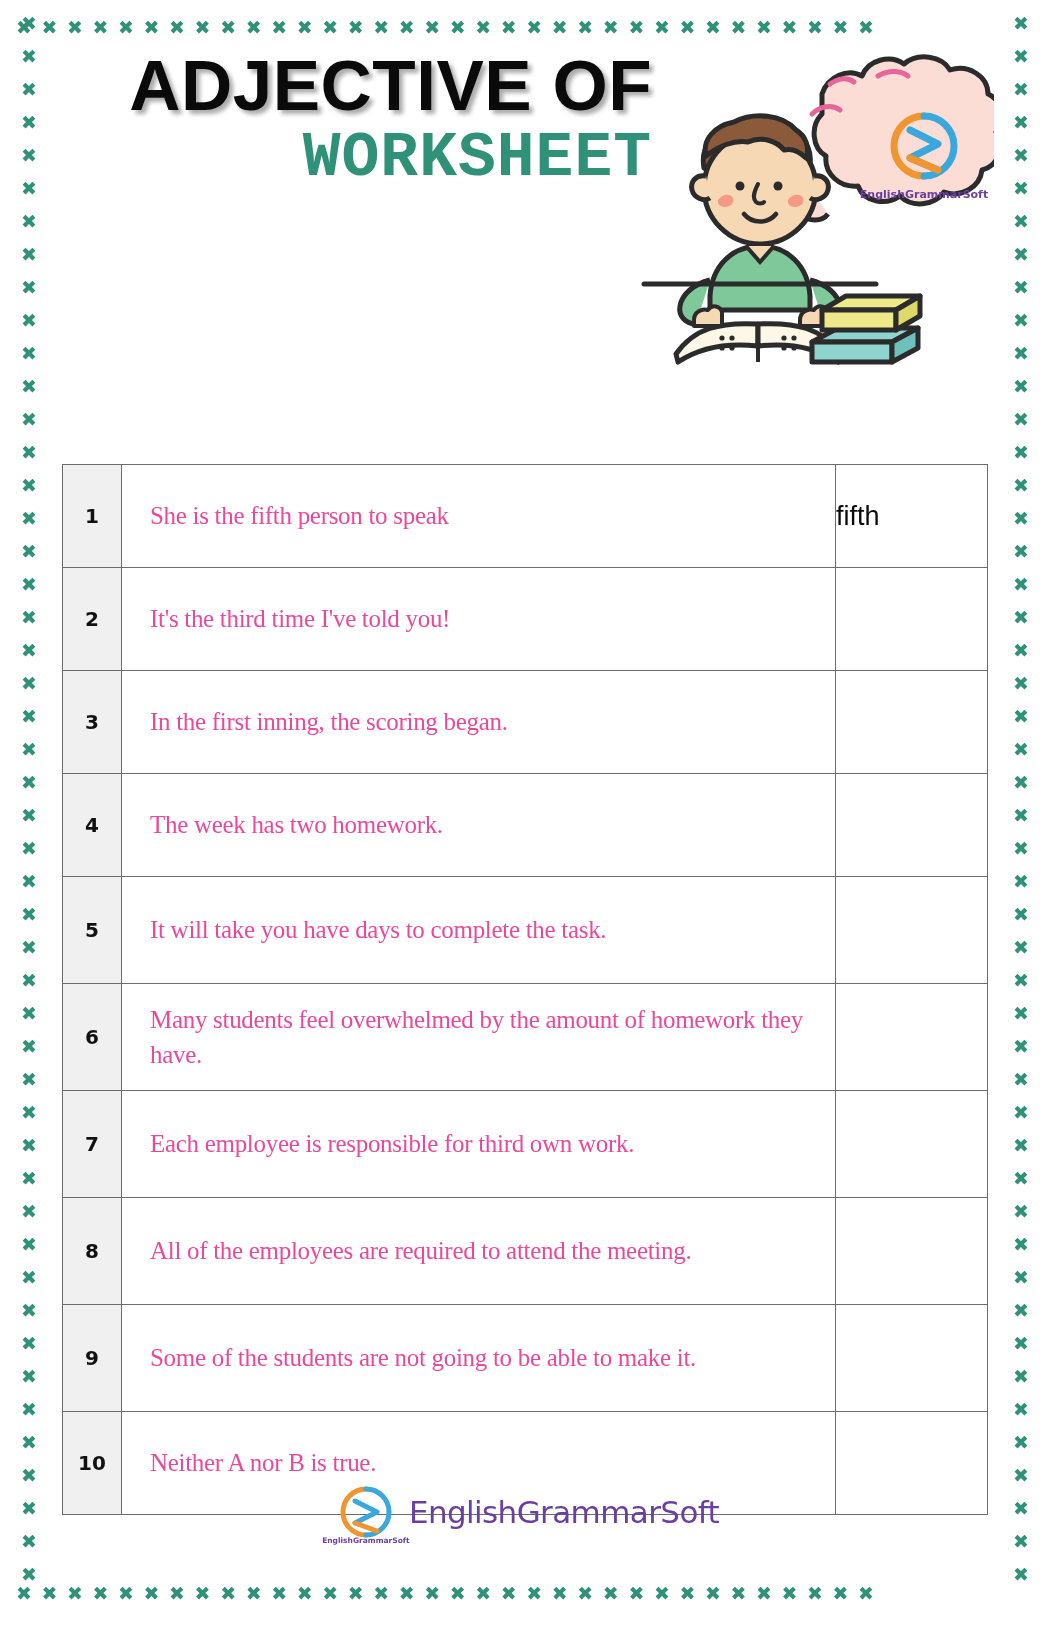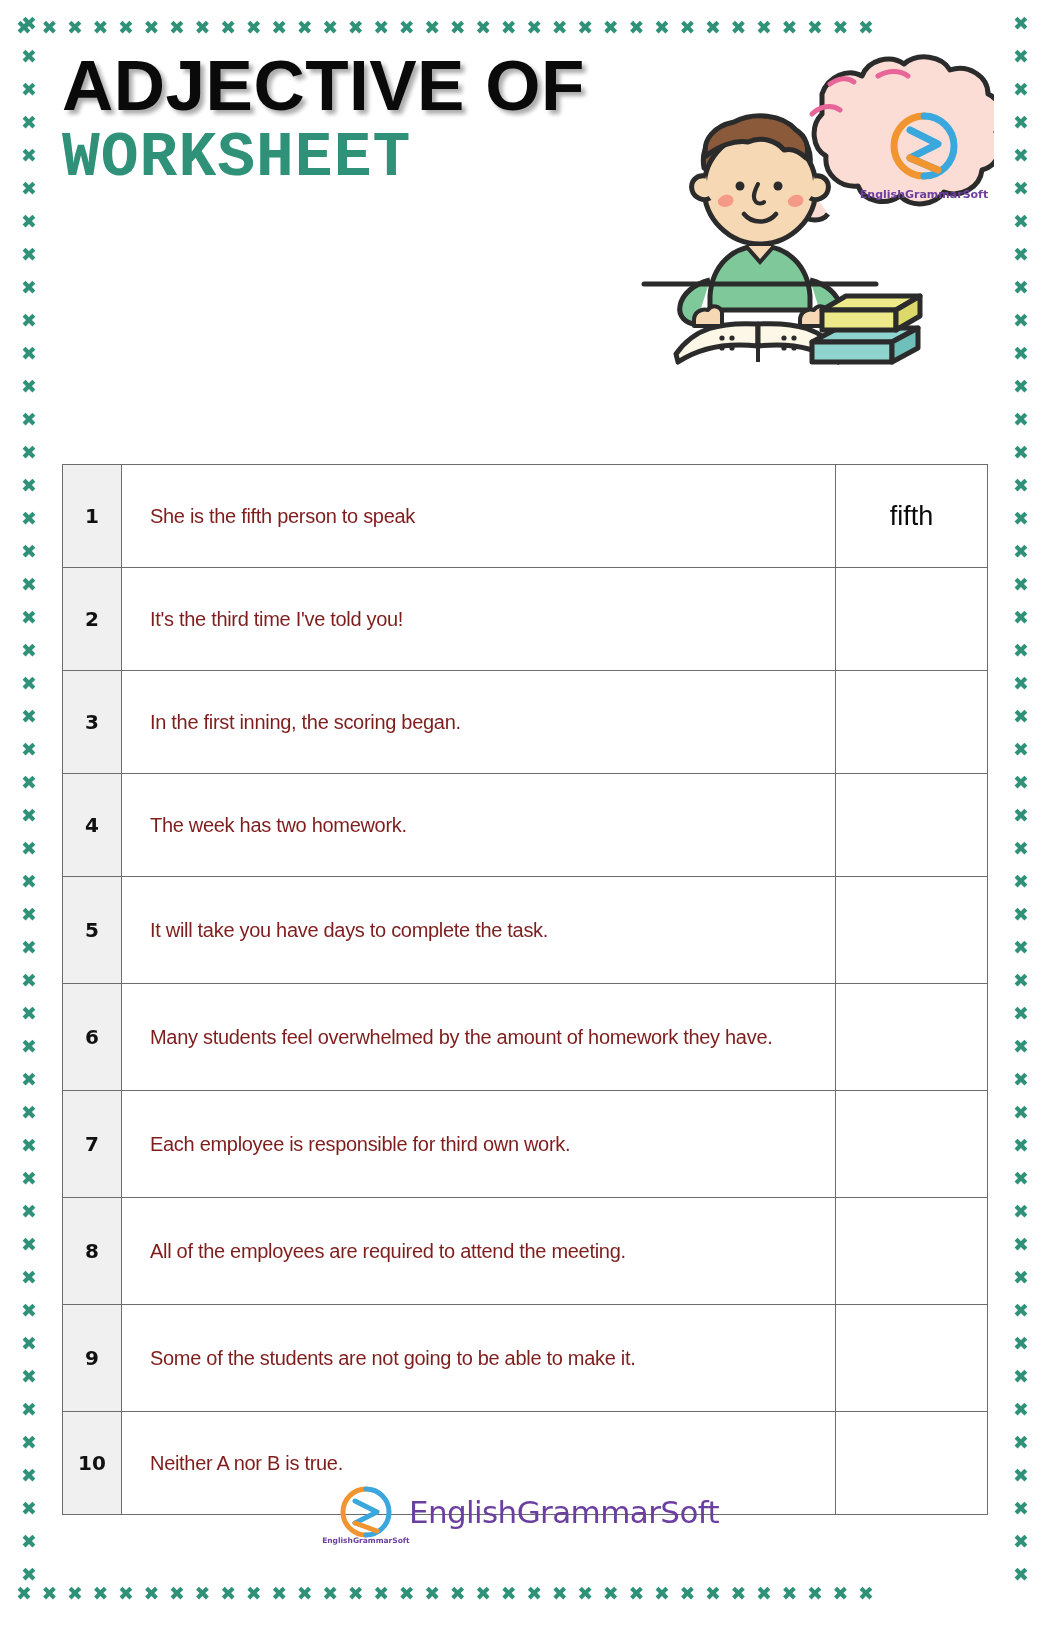--- a/index.html
+++ b/index.html
@@ -65,24 +65,24 @@
   .header {
     position: absolute;
     left: 62px;
     top: 52px;
     width: 930px;
     height: 300px;
   }
 
   .title-block {
     position: absolute;
-    left: 0;
+    left: 10px;
     top: 0;
     width: 580px;
-    text-align: left;
+    text-align: right;
   }
   .title-main {
     font-family: "Liberation Sans", sans-serif;
     font-weight: 700;
     font-size: 71px;
     line-height: 0.97;
     letter-spacing: 0.5px;
     color: #0a0a0a;
     text-shadow: 4px 4px 4px rgba(0,0,0,0.33);
     margin: 0;
@@ -138,29 +138,28 @@
     background: #f0f0f0;
     text-align: center;
     font-family: "DejaVu Sans", sans-serif;
     font-weight: 700;
     font-size: 20px;
     color: #111;
   }
   .col-sentence {
     width: 685px;
     padding: 6px 0 6px 28px !important;
-    font-family: Liberation Sans, sans-serif;
-    font-size: 20px;
+    font-family: Liberation Serif, serif;
+    font-size: 25px;
     line-height: 1.42;
-    color: #7f1d1d;
+    color: #ec4899;
     letter-spacing: -0.3px;
   }
   .col-answer {
     width: 151px;
-    text-align: center;
     font-family: "Liberation Sans", sans-serif;
     font-size: 27px;
     color: #0a0a0a;
   }
   tr.h-tall td { height: 94px; }
   tr.h-short td { height: 90px; }
 
   
   .footer {
     position: absolute;

